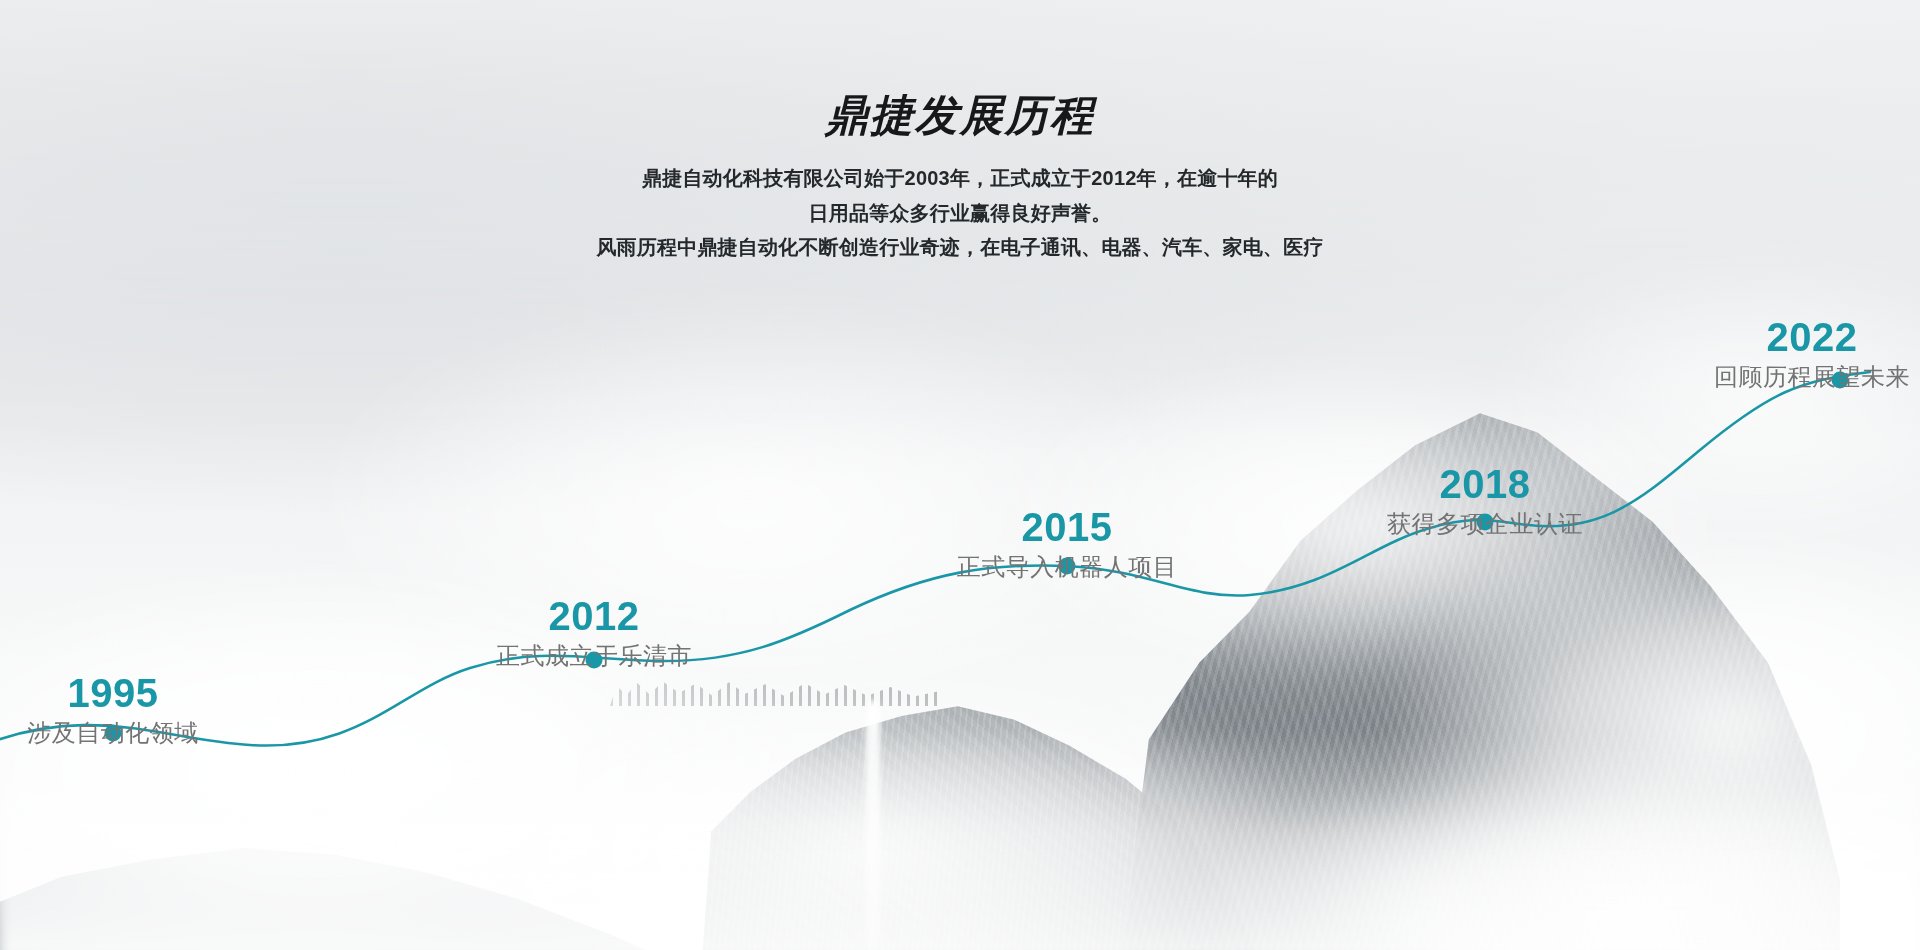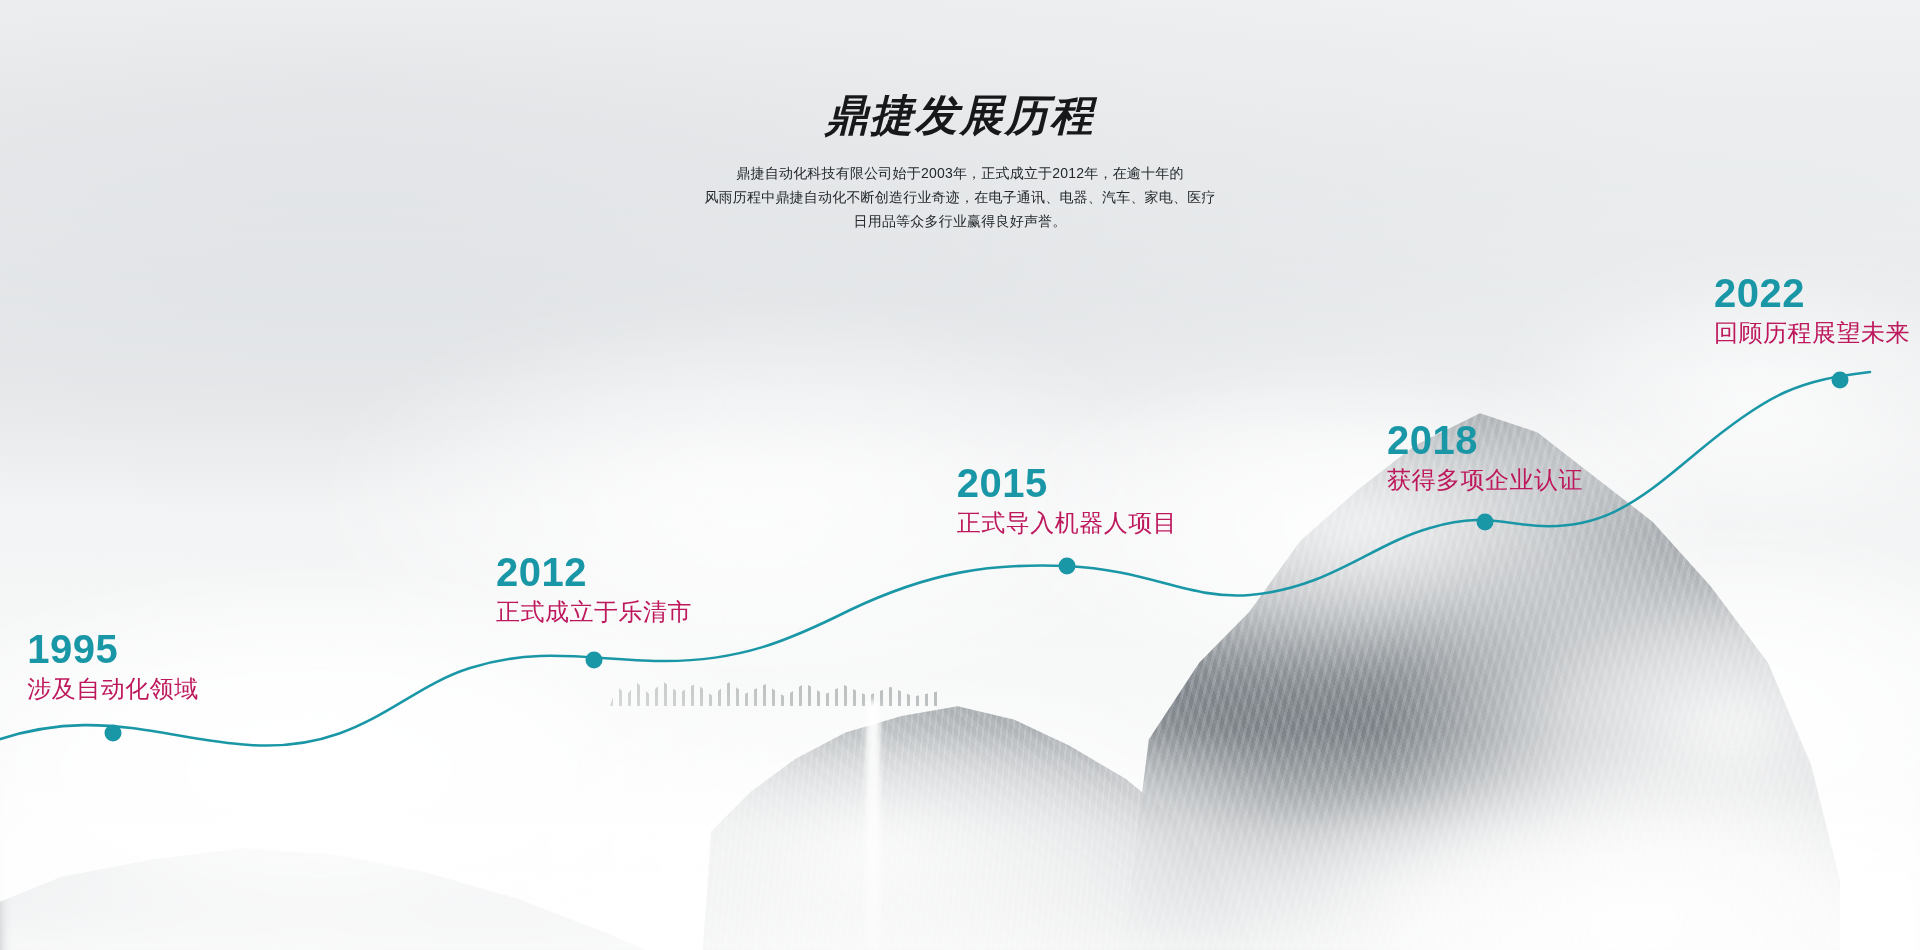--- a/index.html
+++ b/index.html
@@ -177,56 +177,57 @@
     font-size: 43px;
     font-weight: 700;
     letter-spacing: 2px;
     color: #16181a;
     line-height: 1.1;
     font-style: italic;
   }
   .page-subtitle {
     margin: 22px auto 0;
     width: 760px;
-    font-size: 14px;
+    font-size: 20px;
     line-height: 1.72;
     color: #24282b;
-    font-weight: 400;
+    font-weight: 700;
     letter-spacing: .2px;
   }
   .page-subtitle .sub-line { display: block; }
 
   
   .timeline-svg {
     position: absolute;
     left: 0; top: 0;
     width: 1920px; height: 950px;
     z-index: 4;
     overflow: visible;
   }
 
   
   .milestone {
     position: absolute;
     z-index: 6;
-    text-align: left;
+    text-align: center;
     transform: translateX(-50%);
     white-space: nowrap;
+    margin-top: 44px;
   }
   .milestone-year {
     font-size: 40px;
     font-weight: 700;
     letter-spacing: .5px;
     line-height: 1.05;
   }
   .milestone-desc {
     margin-top: 4px;
     font-size: 24px;
     font-weight: 500;
-    color: #be185d;
+    color: #737373;
     letter-spacing: .5px;
     line-height: 1.25;
   }
 </style>
 </head>
 <body>
 
 <div class="stage">
 
   <div class="bg-root">
@@ -246,22 +247,22 @@
     <div class="fog fog-d"></div>
     <div class="fog fog-e"></div>
     <div class="haze-top"></div>
     <div class="fog-bottom"></div>
   </div>
 
   <div class="header">
     <h1 class="page-title">鼎捷发展历程</h1>
     <p class="page-subtitle">
       <span class="sub-line">鼎捷自动化科技有限公司始于2003年，正式成立于2012年，在逾十年的</span>
+      <span class="sub-line">日用品等众多行业赢得良好声誉。</span>
       <span class="sub-line">风雨历程中鼎捷自动化不断创造行业奇迹，在电子通讯、电器、汽车、家电、医疗</span>
-      <span class="sub-line">日用品等众多行业赢得良好声誉。</span>
     </p>
   </div>
 
   <svg class="timeline-svg" viewBox="0 0 1920 950">
     <path id="timeline-path" fill="none" stroke="#1a97a6" stroke-width="2.6" stroke-linecap="round" d="M -30 750 C 90 700 160 740 250 745 C 360 752 400 690 470 668 C 540 646 590 660 660 661 C 740 662 790 640 850 610 C 930 572 990 563 1067 566 C 1150 570 1190 600 1250 595 C 1330 588 1370 545 1430 528 C 1470 516 1490 520 1520 524 C 1600 536 1640 500 1700 450 C 1770 392 1800 380 1870 372"></path>
     <g id="timeline-dots">
         <circle cx="113" cy="733" r="8.5" fill="#1a97a6"></circle>
         <circle cx="594" cy="660" r="8.5" fill="#1a97a6"></circle>
         <circle cx="1067" cy="566" r="8.5" fill="#1a97a6"></circle>
         <circle cx="1485" cy="522" r="8.5" fill="#1a97a6"></circle>

